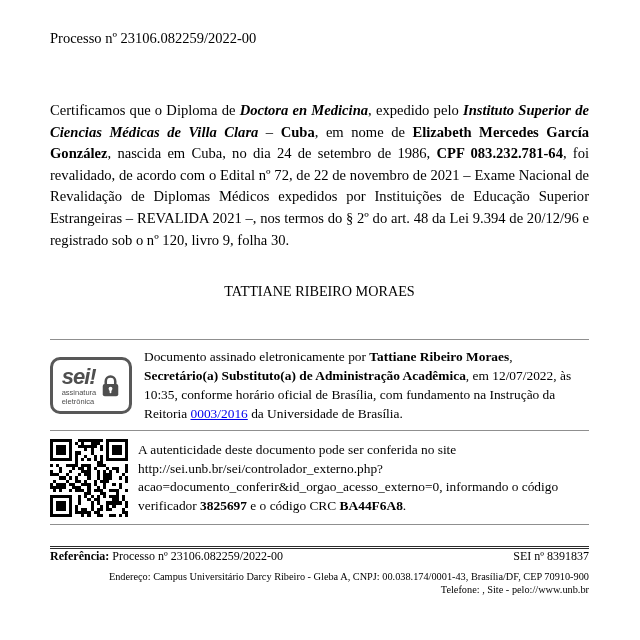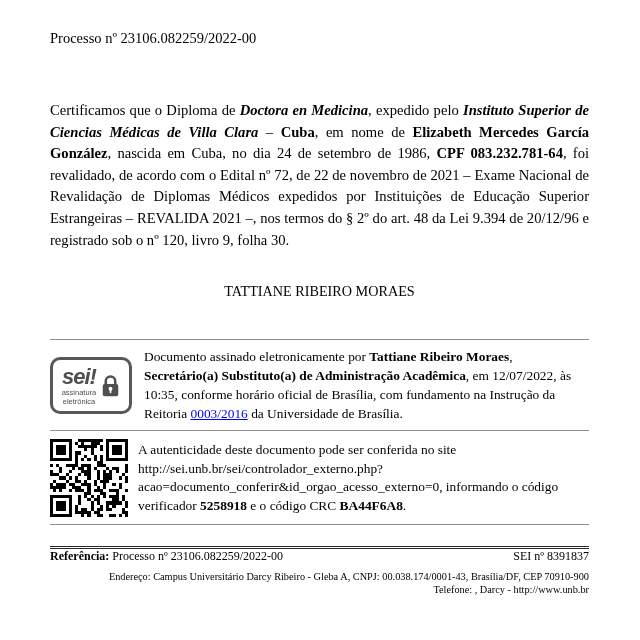--- a/index.html
+++ b/index.html
@@ -26,21 +26,21 @@
 
   .sig-row { display:flex; align-items:center; gap:12px; padding:8px 0 7px 0; }
 
   
   .sei-box {
     box-sizing:border-box; flex:none; width:82px; height:57px;
     border:3px solid #585858; border-radius:10px;
     display:flex; align-items:center; justify-content:center; gap:5px;
     background:#fff;
   }
-  .sei-left { text-align:center; line-height:1; }
+  .sei-left { text-align:left; line-height:1; }
   .sei-brand {
     font-family:"Liberation Sans","DejaVu Sans",sans-serif;
     font-weight:bold; font-style:italic; font-size:22px; color:#4f4f4f;
     letter-spacing:-1px; display:block;
   }
   .sei-sub {
     font-family:"Liberation Sans","DejaVu Sans",sans-serif;
     font-size:7.5px; color:#4f4f4f; display:block; margin-top:1px;
   }
   .padlock { width:19px; height:24px; flex:none; }
@@ -400,29 +400,29 @@
             <rect x="10" y="24" width="1" height="1" fill="#000"></rect>
             <rect x="12" y="24" width="1" height="1" fill="#000"></rect>
             <rect x="15" y="24" width="1" height="1" fill="#000"></rect>
             <rect x="16" y="24" width="1" height="1" fill="#000"></rect>
             <rect x="19" y="24" width="1" height="1" fill="#000"></rect>
             <rect x="20" y="24" width="1" height="1" fill="#000"></rect>
             <rect x="22" y="24" width="1" height="1" fill="#000"></rect>
             <rect x="24" y="24" width="1" height="1" fill="#000"></rect>
           </svg>
         </div>
-      <div class="sig-text"><span>A autenticidade deste documento pode ser conferida no site</span><br><span>http://sei.unb.br/sei/controlador_externo.php?</span><br><span>acao=documento_conferir&amp;id_orgao_acesso_externo=0, informando o código verificador </span><span class="b">5258918</span><span> e o código CRC </span><span class="b">BA44F6A8</span><span>.</span></div>
+      <div class="sig-text"><span>A autenticidade deste documento pode ser conferida no site</span><br><span>http://sei.unb.br/sei/controlador_externo.php?</span><br><span>acao=documento_conferir&amp;id_orgao_acesso_externo=0, informando o código verificador </span><span class="b">3825697</span><span> e o código CRC </span><span class="b">BA44F6A8</span><span>.</span></div>
     </div>
 
     <hr class="rule">
   </div>
 
   <div class="double-rule"></div>
 
   <div class="ref-row">
     <span><span class="b">Referência:</span><span> Processo nº 23106.082259/2022-00</span></span>
     <span>SEI nº 8391837</span>
   </div>
 
   <div class="addr">Endereço: Campus Universitário Darcy Ribeiro - Gleba A,  CNPJ: 00.038.174/0001-43, Brasília/DF, CEP 70910-900</div>
-  <div class="phone">Telefone: , Darcy - http://www.unb.br</div>
+  <div class="phone">Telefone: , Site - pelo://www.unb.br</div>
 
 </div>
 
 </body></html>

